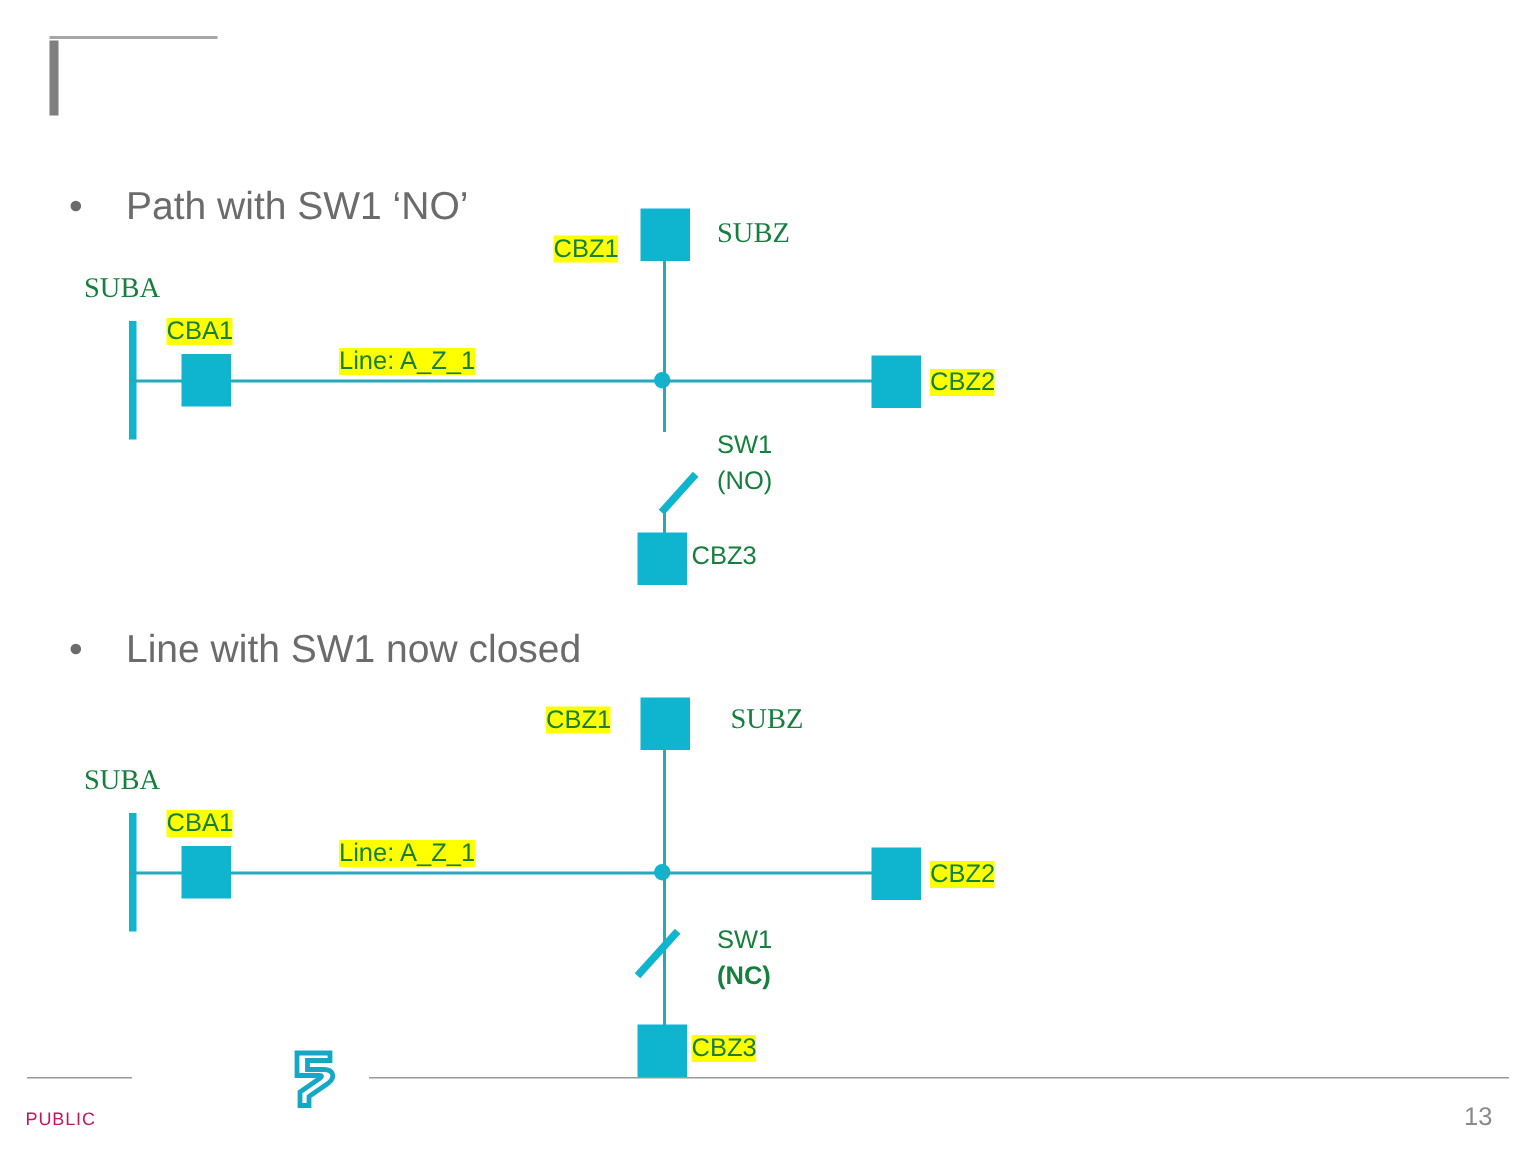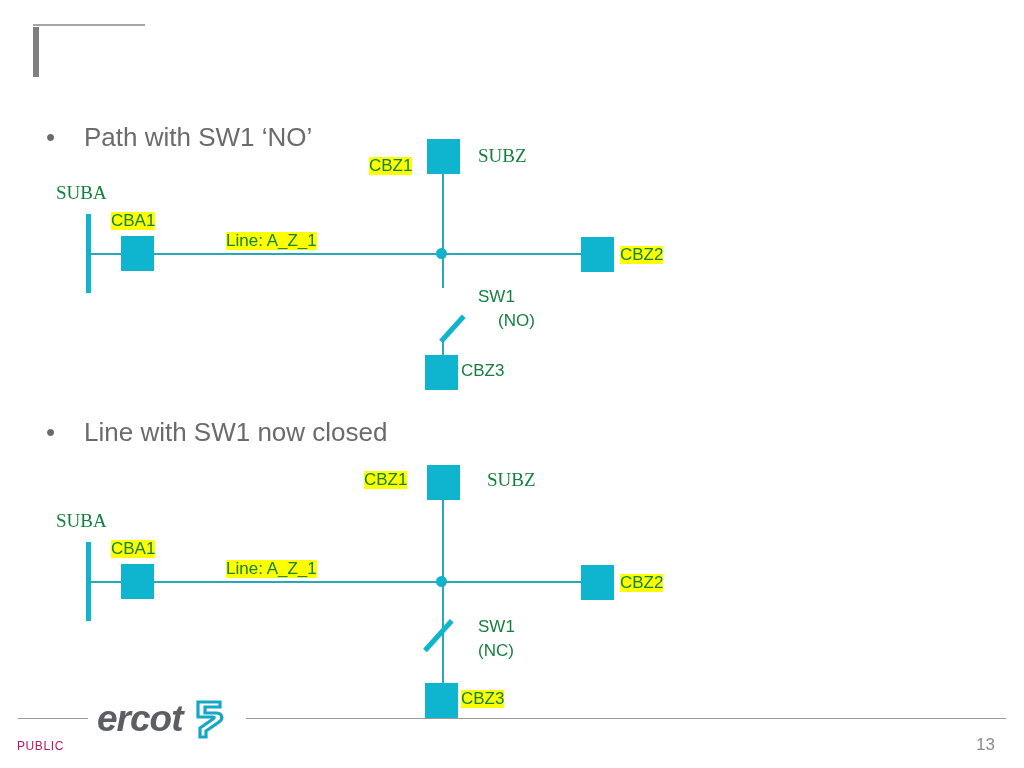--- a/index.html
+++ b/index.html
@@ -126,21 +126,21 @@
     <div class="box" style="left:581px;top:237px;width:33px;height:35px;"></div>
     <div class="lbl hl" style="left:620px;top:246px;">CBZ2</div>
 
     <div class="vline" style="left:442px;top:253px;height:35px;"></div>
 
     <div class="sw-blade" style="left:441px;top:339px;width:34px;transform:rotate(-48deg);"></div>
 
     <div class="vline" style="left:442px;top:339px;height:21px;"></div>
 
     <div class="lbl" style="left:478px;top:288px;">SW1</div>
-    <div class="lbl" style="left:478px;top:312px;margin-left:20px;">(NO)</div>
+    <div class="lbl" style="left:478px;top:312px;">(NO)</div>
 
     <div class="box" style="left:425px;top:355px;width:33px;height:35px;"></div>
     <div class="lbl" style="left:461px;top:362px;">CBZ3</div>
   </div>
 
   <div class="bullet" id="bullet-2">
     <span class="dot">•</span>
     <span class="btext">Line with SW1 now closed</span>
   </div>
 
@@ -166,32 +166,31 @@
 
     <div class="hline" style="left:442px;top:581px;width:141px;"></div>
     <div class="box" style="left:581px;top:565px;width:33px;height:35px;"></div>
     <div class="lbl hl" style="left:620px;top:574px;">CBZ2</div>
 
     <div class="vline" style="left:442px;top:581px;height:104px;"></div>
 
     <div class="sw-blade" style="left:425px;top:648px;width:40px;transform:rotate(-48deg);"></div>
 
     <div class="lbl" style="left:478px;top:618px;">SW1</div>
-    <div class="lbl" style="left:478px;top:642px;">(NC)</div>
+    <div class="lbl" style="left:478px;top:642px;font-weight:bold;">(NC)</div>
 
     <div class="box" style="left:425px;top:683px;width:33px;height:35px;"></div>
     <div class="lbl hl" style="left:461px;top:690px;">CBZ3</div>
   </div>
 
   <div class="footer-rule-left"></div>
   <div class="footer-rule-right"></div>
   <div class="public-tag">PUBLIC</div>
 
   <div class="ercot-logo">
-    <div class="ercot-word">ercot</div>
     <div class="ercot-mark">
       <svg width="46" height="46" viewBox="0 0 46 46" aria-hidden="true">
         <path d="M12 6 L34 6 L34 11 L19 11 L19 17 L30 17
                  C36 17 38 22 33 26 L20 35 L20 41 L14 41 L14 32 L27 23
                  C29 21.5 28.5 21 27 21 L12 21 Z" fill="none" stroke="#15A8C6" stroke-width="3.2" stroke-linejoin="miter" stroke-linecap="square"></path>
       </svg>
     </div>
   </div>
 
   <div class="page-num">13</div>

